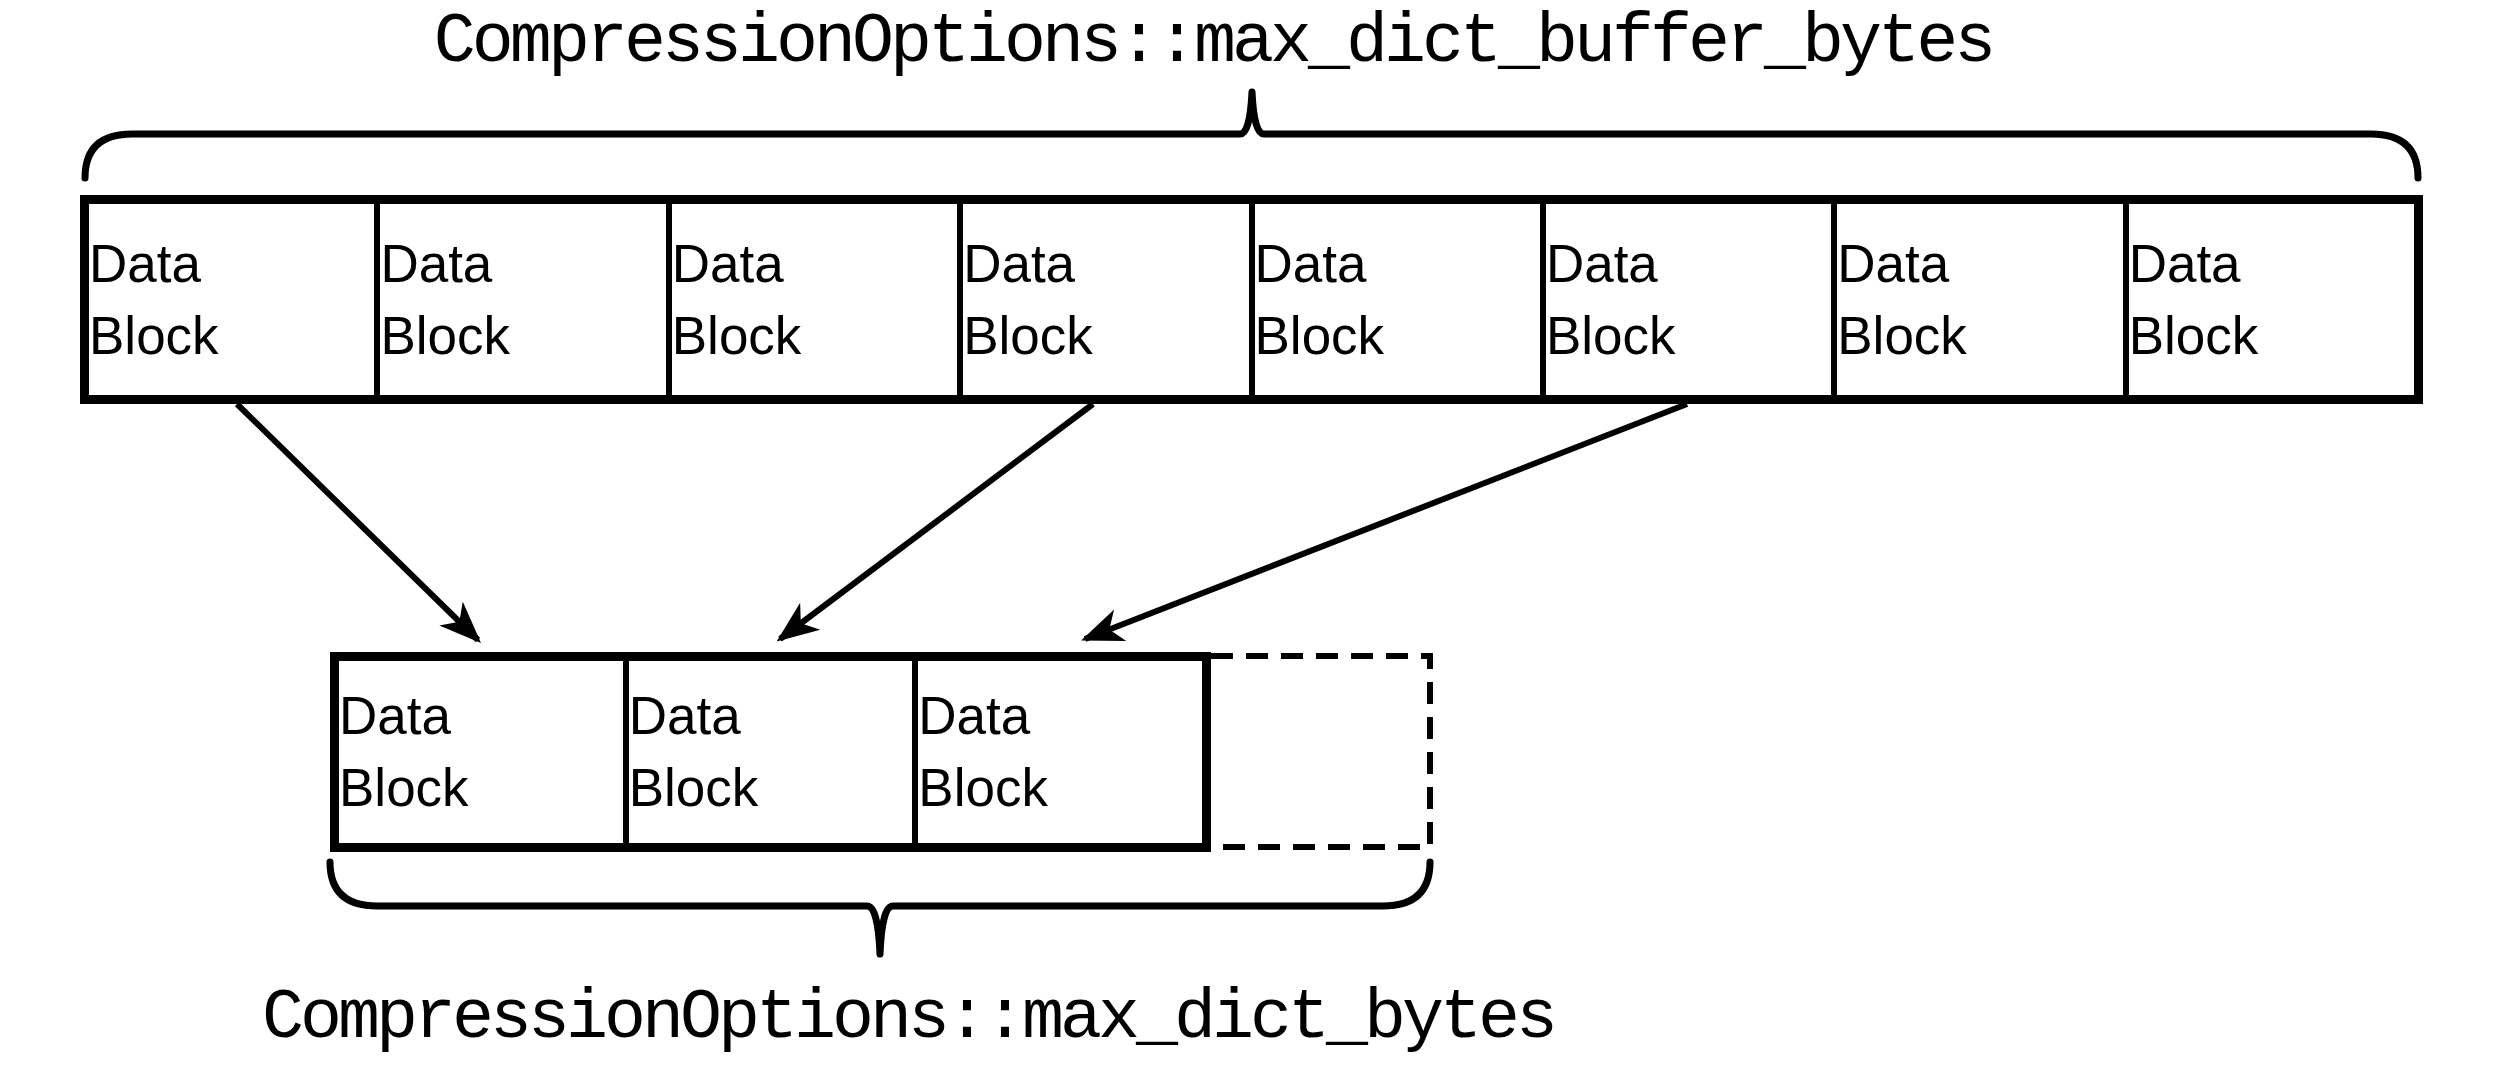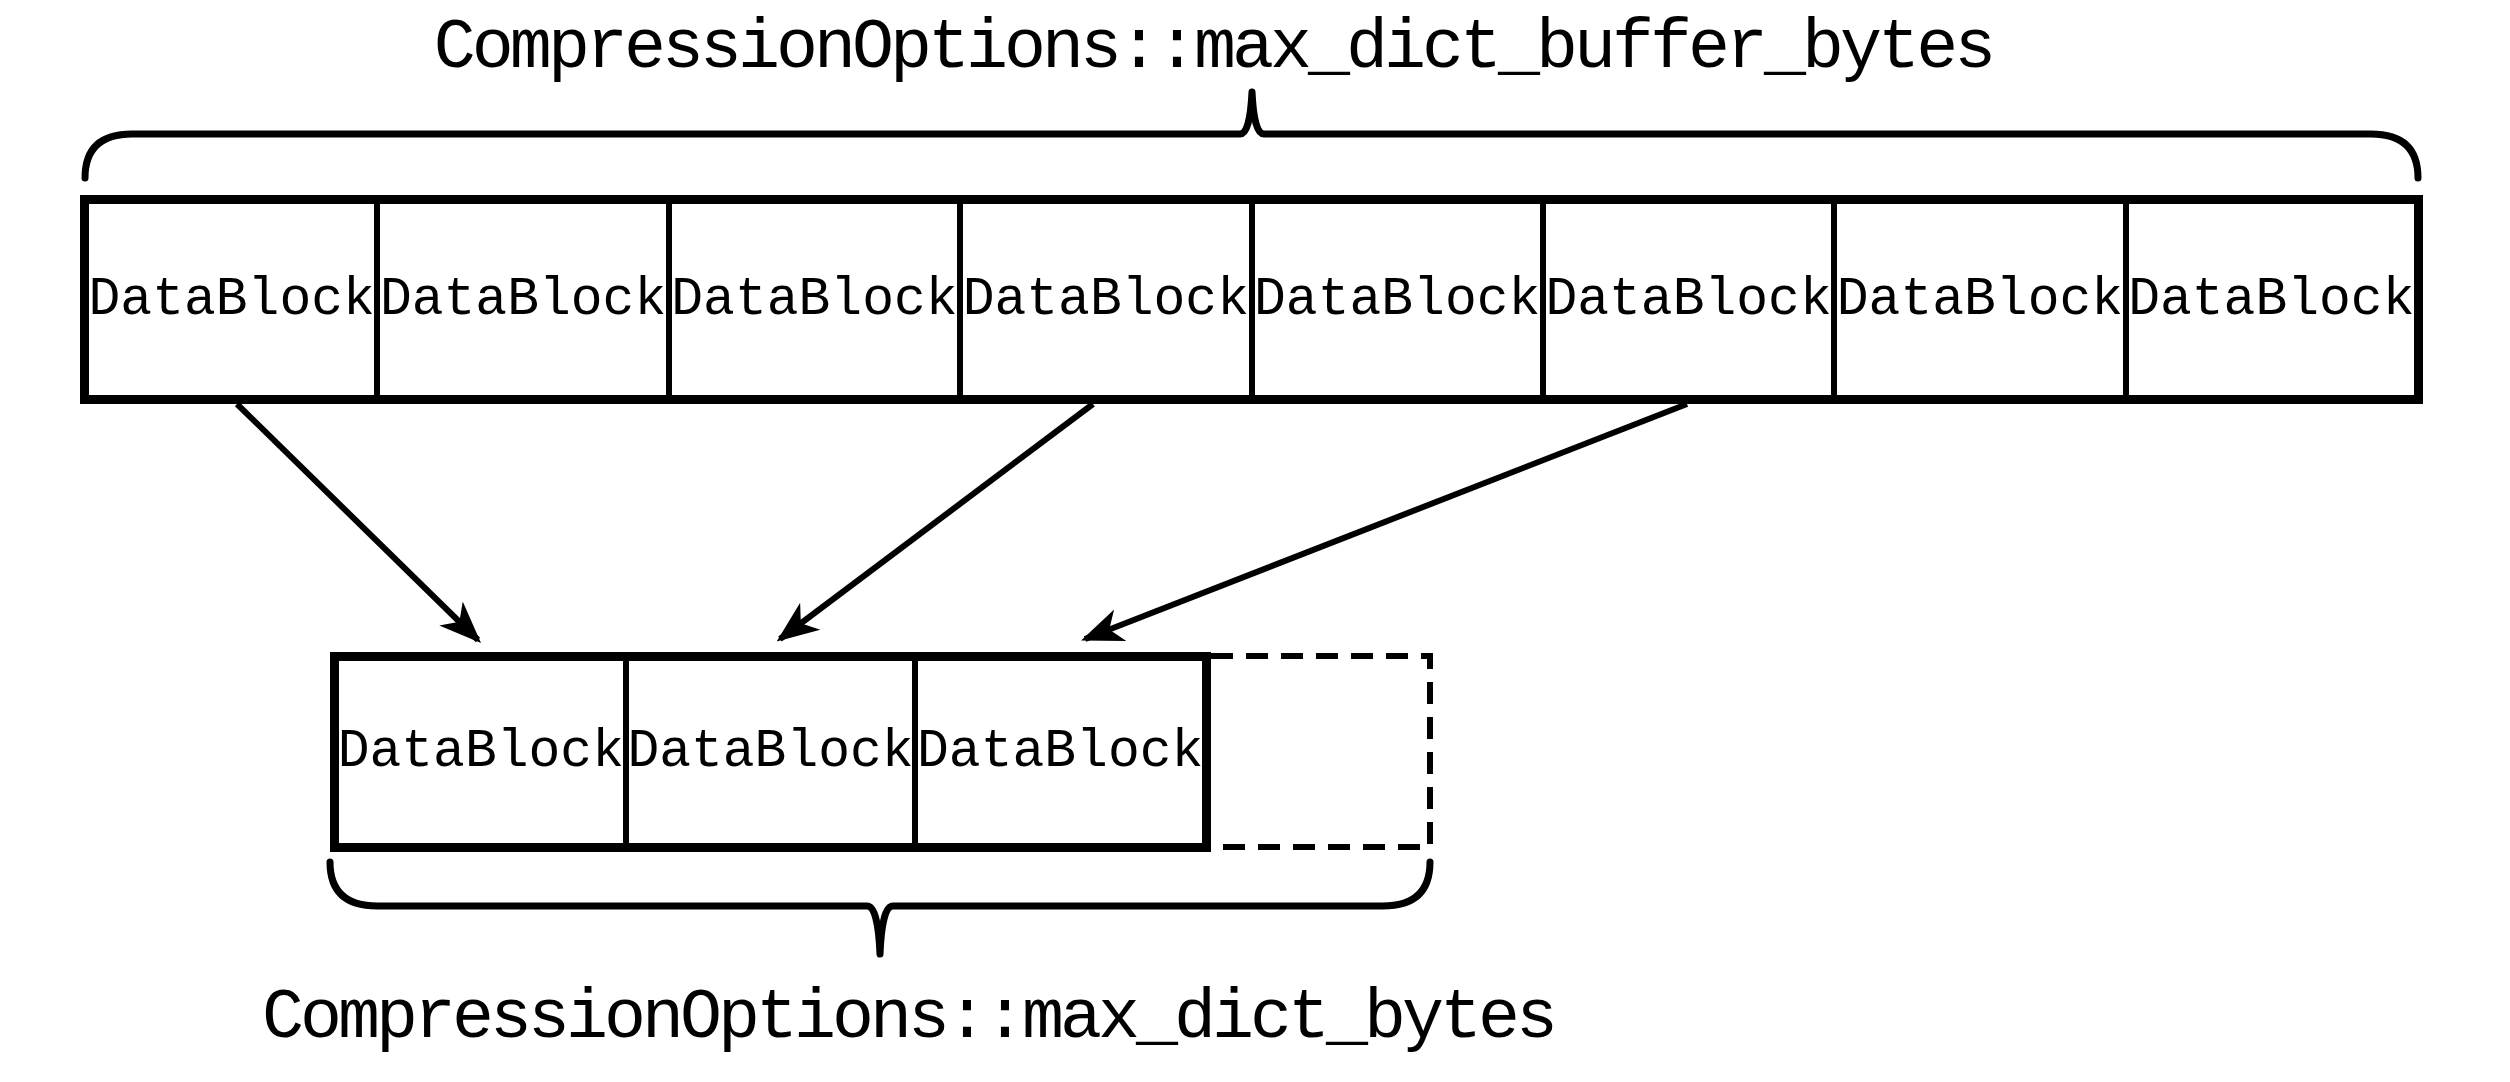--- a/index.html
+++ b/index.html
@@ -15,43 +15,42 @@
   .mono-label {
     position: absolute;
     font-family: "Liberation Mono", "DejaVu Sans Mono", monospace;
     font-size: 70px;
     letter-spacing: -4px;
     line-height: 1.1;
     color: #000;
     white-space: nowrap;
     transform: translateX(-50%);
   }
-  .top-label    { left: 1213px; top: 10px; }
+  .top-label    { left: 1213px; top: 4px; }
   .bottom-label { left: 908px;  top: 972px; margin-top: 8px; }
 
   .row {
     position: absolute;
     display: flex;
     box-sizing: border-box;
     border: 9px solid #000;
     background: #ffffff;
   }
   .row-top    { left: 80px;  top: 195px; width: 2343px; height: 209px; }
   .row-bottom { left: 330px; top: 652px; width: 881px;  height: 200px; }
 
   .block {
     flex: 1 1 0;
     min-width: 0;
     display: flex;
-    flex-direction: row;
-    align-items: center;
+    flex-direction: column;
+    align-items: flex-start;
     justify-content: center;
     border-right: 6px solid #000;
     text-align: center;
-    font-family: Liberation Mono, monospace;
   }
   .block:last-child { border-right: none; }
   .block-line {
     font-size: 53px;
     line-height: 72px;
     font-weight: 400;
     color: #000;
   }
 
   svg.overlay {

